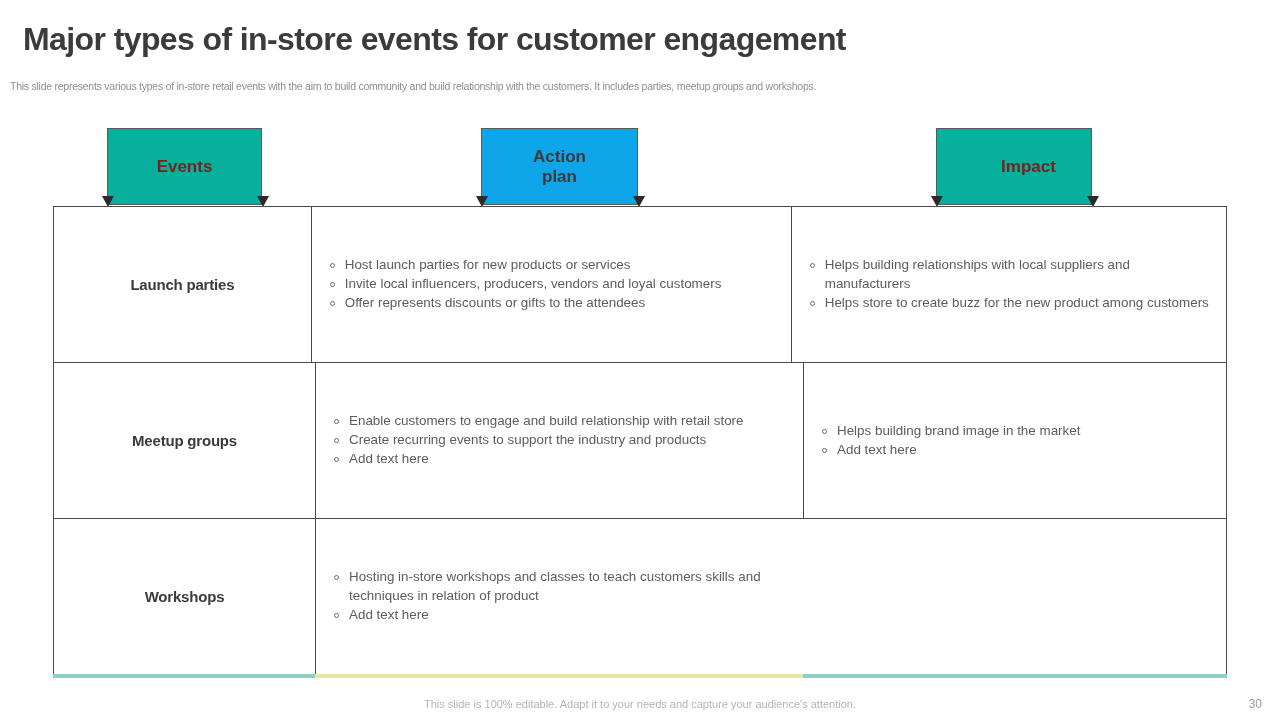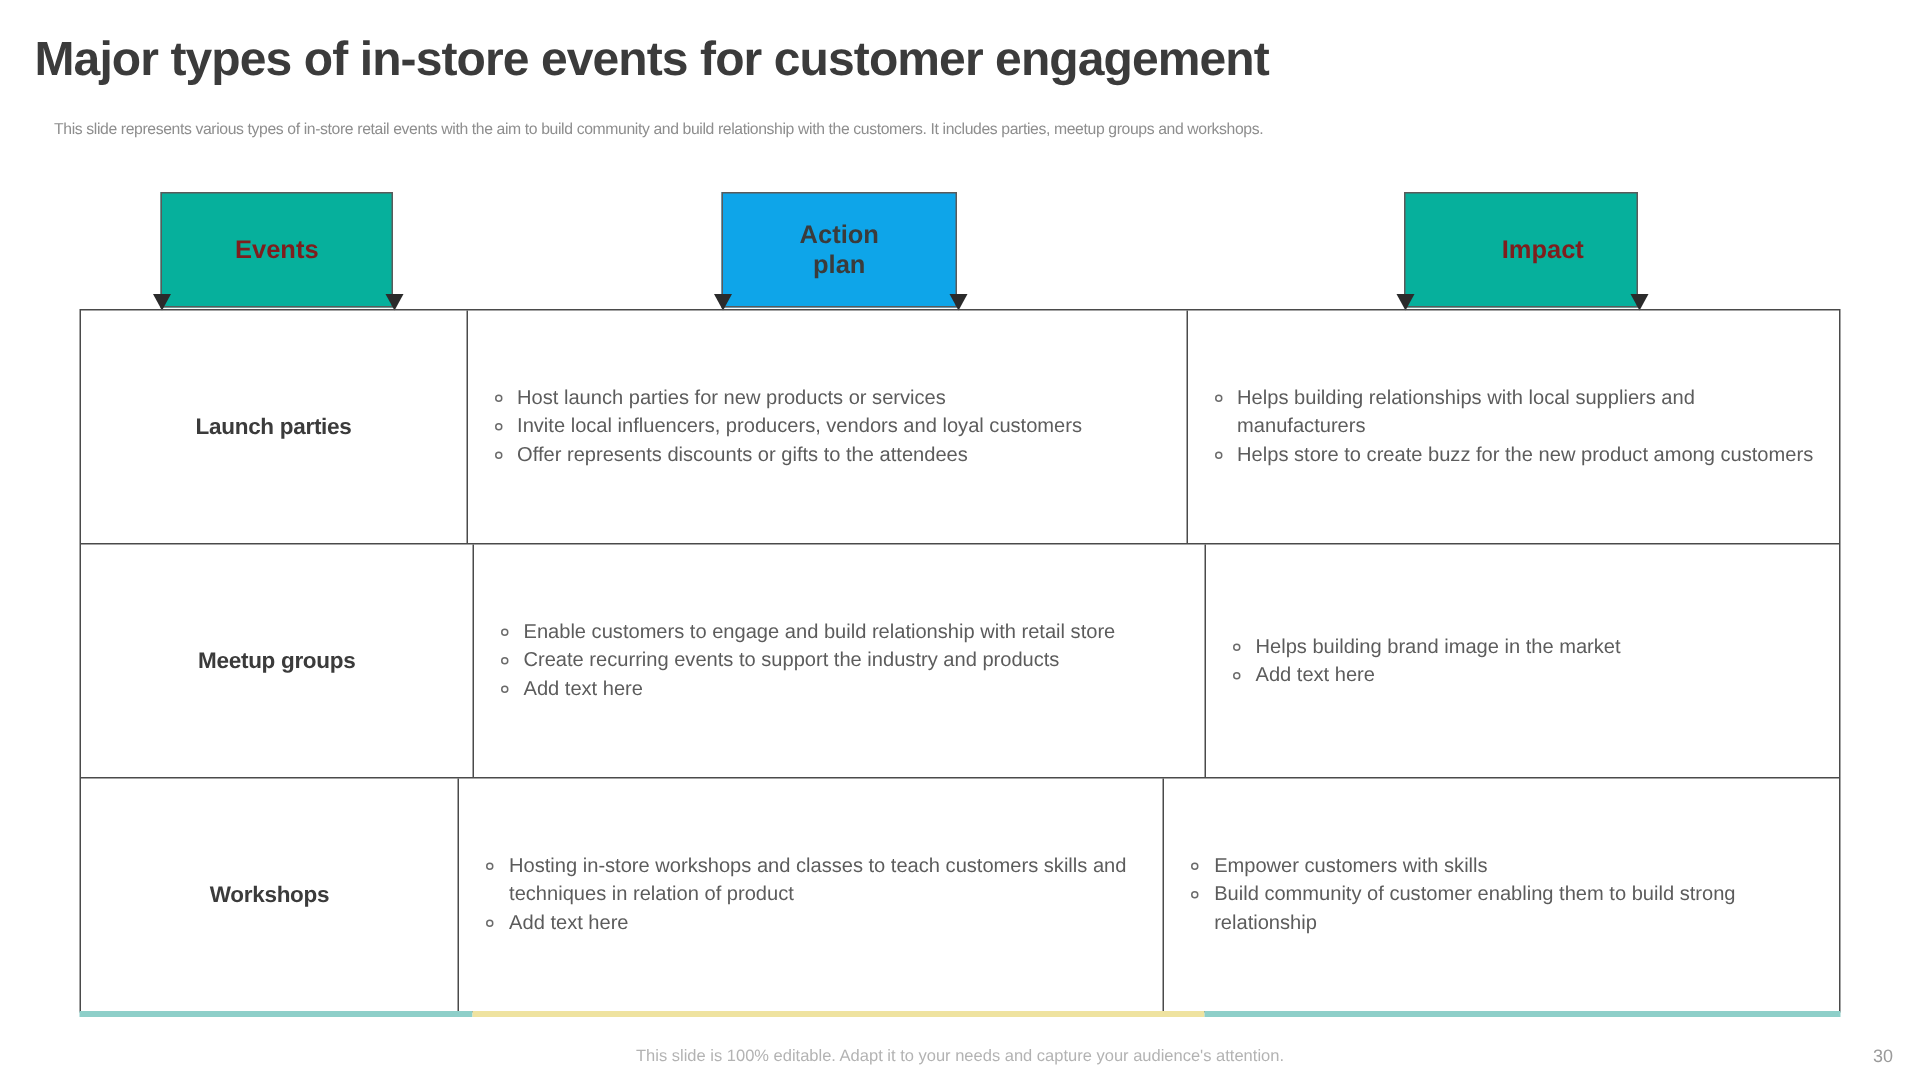--- a/index.html
+++ b/index.html
@@ -21,21 +21,21 @@
     left: 23px;
     top: 21px;
     font-size: 32px;
     font-weight: bold;
     color: #3b3b3b;
     letter-spacing: -0.6px;
     white-space: nowrap;
   }
   .slide-subtitle {
     position: absolute;
-    left: 36px;
+    left: 10px;
     top: 80px;
     font-size: 10.5px;
     color: #8e8e8e;
     letter-spacing: -0.25px;
     white-space: nowrap;
   }
 
   
   .banner {
     position: absolute;
@@ -233,26 +233,20 @@
   <div class="trow">
     <div class="cell col-label">
       <div class="row-label">Workshops</div>
     </div>
     <div class="cell col-action">
       <ul class="bullets">
         <li>Hosting in-store workshops and classes to teach customers skills and techniques in relation of product</li>
         <li>Add text here</li>
       </ul>
     </div>
-    <div class="cell col-impact">
-      <ul class="bullets">
-        <li>Empower customers with skills</li>
-        <li>Build community of customer enabling them to build strong relationship</li>
-      </ul>
-    </div>
   </div>
 
 </div>
 
 <div class="accent-bar">
   <div class="accent-seg-1" style="background:#8ecfc9"></div>
   <div class="accent-seg-2" style="background:#efe3a0"></div>
   <div class="accent-seg-3" style="background:#8ecfc9"></div>
 </div>
 

